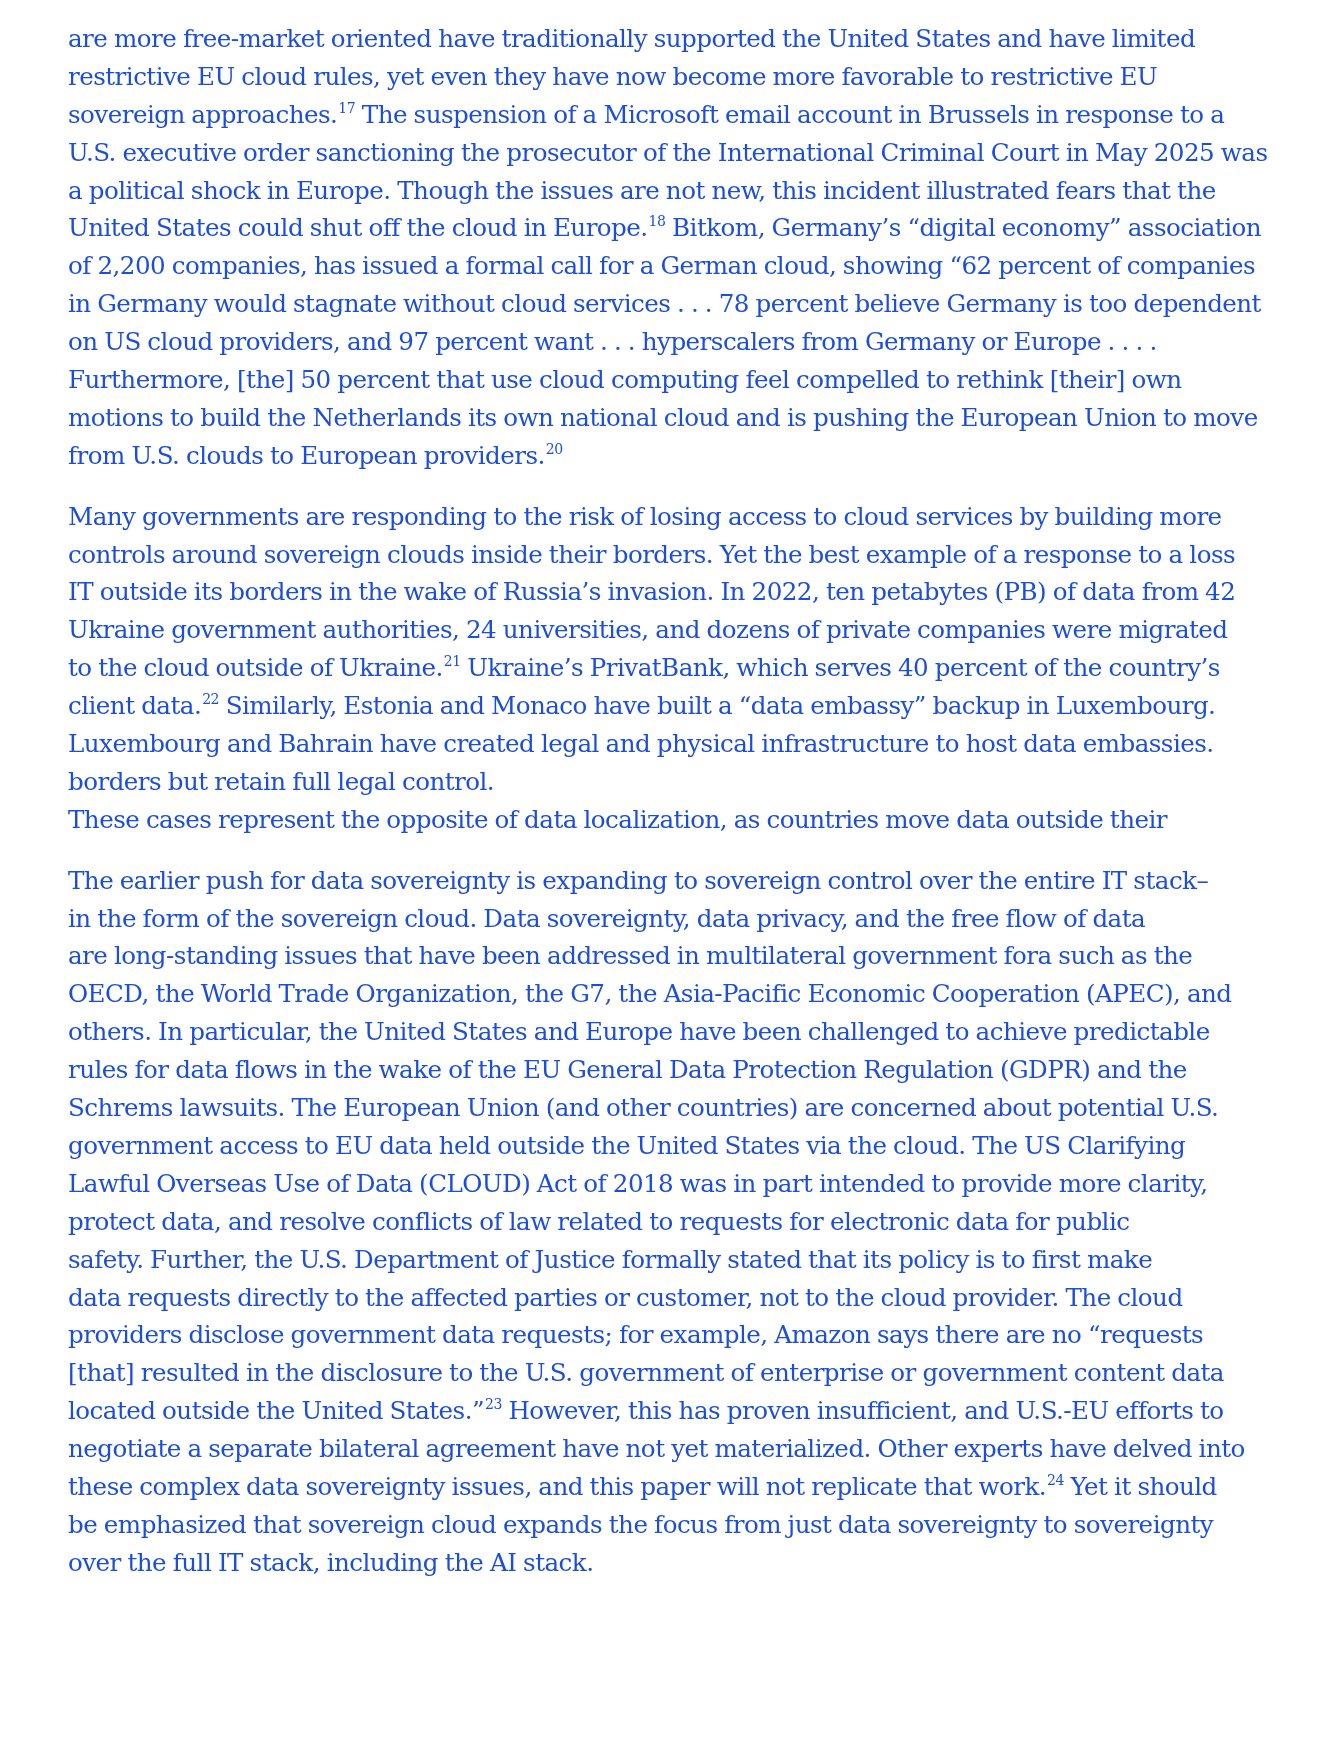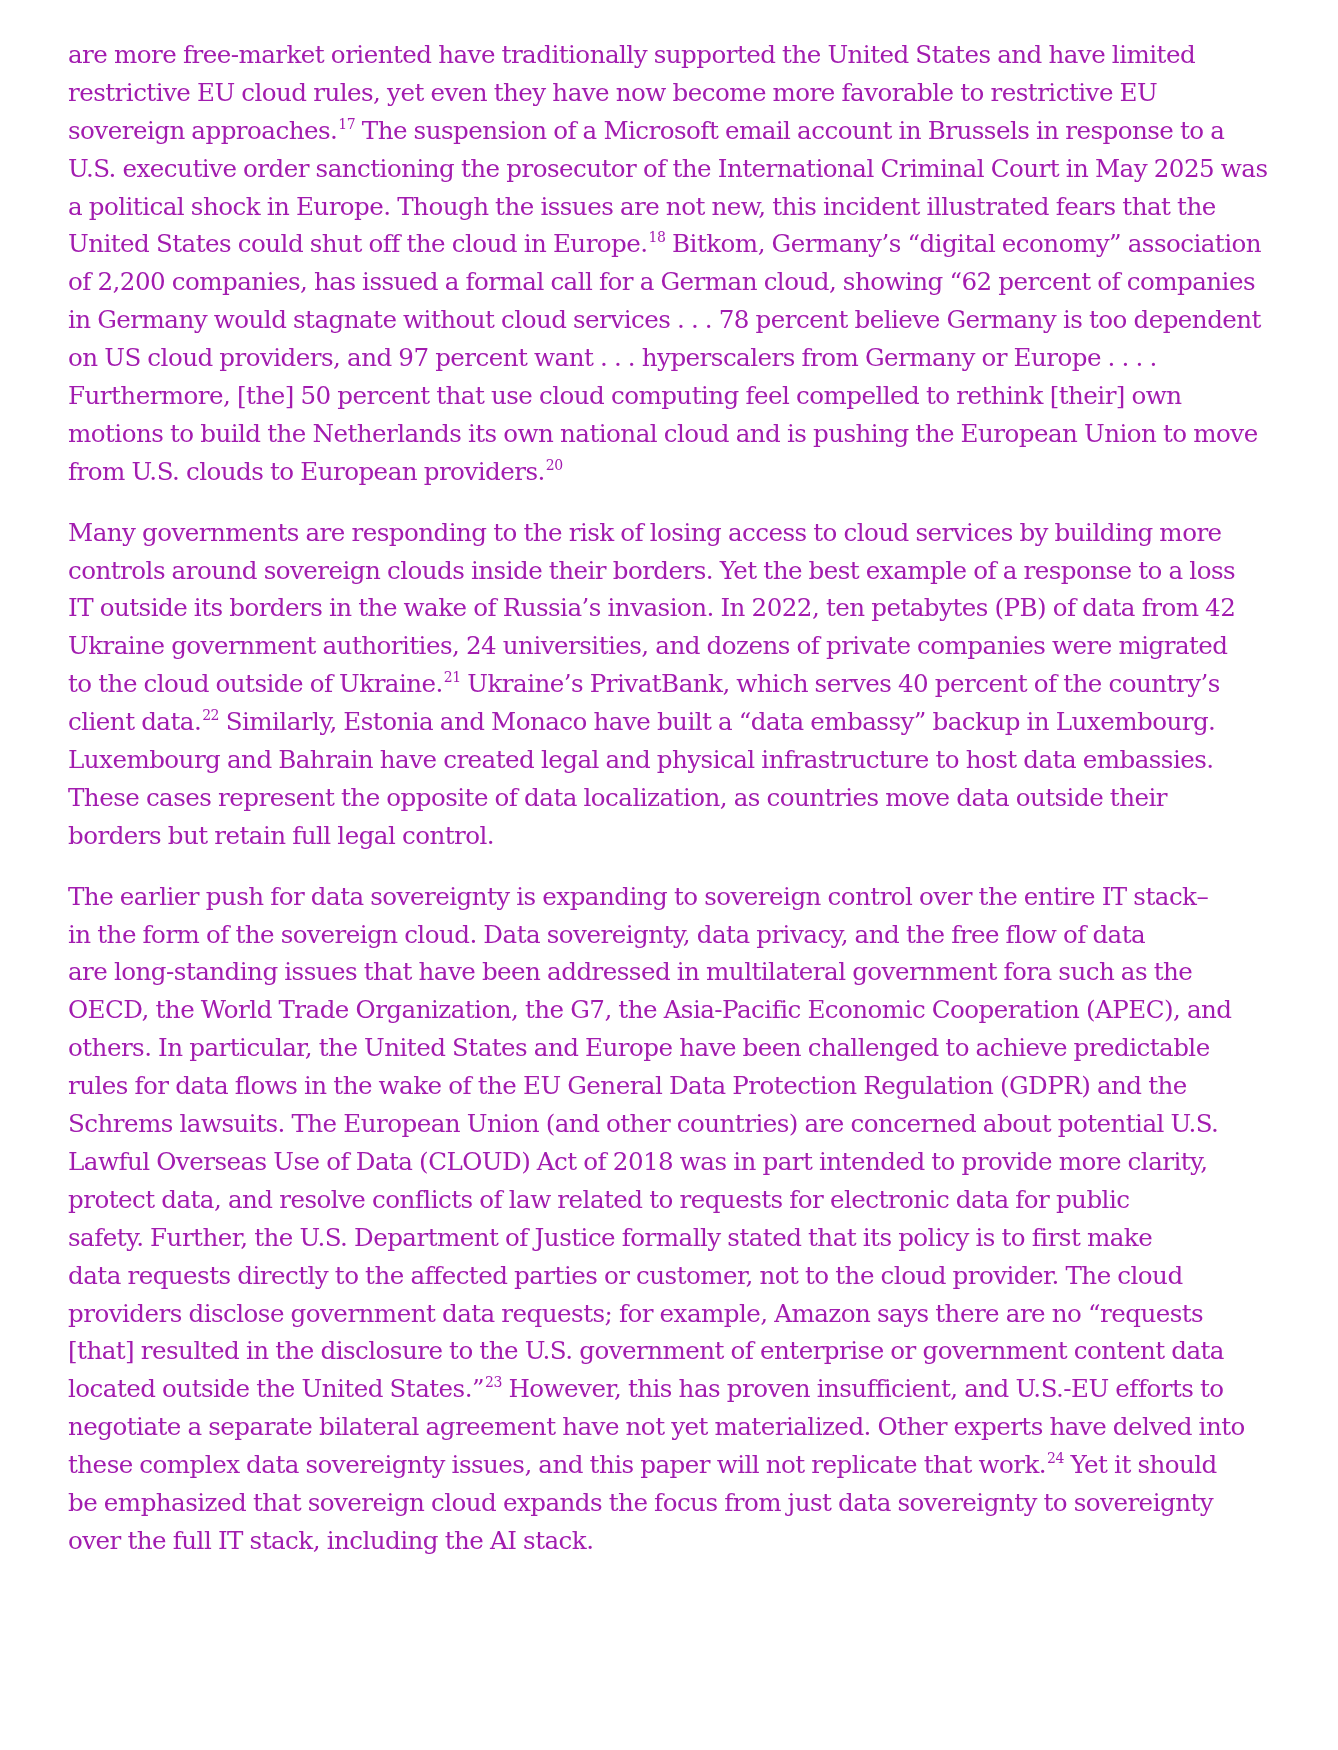--- a/index.html
+++ b/index.html
@@ -9,23 +9,23 @@
     }
     body {
       width: 1338px;
       height: 1750px;
       overflow: hidden;
       position: relative;
     }
     .page {
       position: absolute;
       left: 68px;
-      top: 36px;
+      top: 20px;
       width: 1250px;
-      color: #a21caf;
+      color: #1d4ed8;
       font-family: "DejaVu Serif", "Liberation Serif", serif;
       font-size: 24.6px;
       letter-spacing: -0.55px;
       word-spacing: -0.6px;
     }
     .para {
       margin: 0;
       padding: 0;
     }
     .line {
@@ -68,33 +68,34 @@
   <div class="gap"></div>
 
   <div class="para">
       <span class="line"><span>Many governments are responding to the risk of losing access to cloud services by building more</span></span>
       <span class="line"><span>controls around sovereign clouds inside their borders. Yet the best example of a response to a loss</span></span>
       <span class="line"><span>IT outside its borders in the wake of Russia’s invasion. In 2022, ten petabytes (PB) of data from 42</span></span>
       <span class="line"><span>Ukraine government authorities, 24 universities, and dozens of private companies were migrated</span></span>
       <span class="line"><span>to the cloud outside of Ukraine.</span><sup>21</sup><span> Ukraine’s PrivatBank, which serves 40 percent of the country’s</span></span>
       <span class="line"><span>client data.</span><sup>22</sup><span> Similarly, Estonia and Monaco have built a “data embassy” backup in Luxembourg.</span></span>
       <span class="line"><span>Luxembourg and Bahrain have created legal and physical infrastructure to host data embassies.</span></span>
+      <span class="line"><span>borders but retain full legal control.</span></span>
       <span class="line"><span>These cases represent the opposite of data localization, as countries move data outside their</span></span>
-      <span class="line"><span>borders but retain full legal control.</span></span>
     </div>
   <div class="gap"></div>
 
   <div class="para">
       <span class="line"><span>The earlier push for data sovereignty is expanding to sovereign control over the entire IT stack–</span></span>
       <span class="line"><span>in the form of the sovereign cloud. Data sovereignty, data privacy, and the free flow of data</span></span>
       <span class="line"><span>are long-standing issues that have been addressed in multilateral government fora such as the</span></span>
       <span class="line"><span>OECD, the World Trade Organization, the G7, the Asia-Pacific Economic Cooperation (APEC), and</span></span>
       <span class="line"><span>others. In particular, the United States and Europe have been challenged to achieve predictable</span></span>
       <span class="line"><span>rules for data flows in the wake of the EU General Data Protection Regulation (GDPR) and the</span></span>
       <span class="line"><span>Schrems lawsuits. The European Union (and other countries) are concerned about potential U.S.</span></span>
+      <span class="line"><span>government access to EU data held outside the United States via the cloud. The US Clarifying</span></span>
       <span class="line"><span>Lawful Overseas Use of Data (CLOUD) Act of 2018 was in part intended to provide more clarity,</span></span>
       <span class="line"><span>protect data, and resolve conflicts of law related to requests for electronic data for public</span></span>
       <span class="line"><span>safety. Further, the U.S. Department of Justice formally stated that its policy is to first make</span></span>
       <span class="line"><span>data requests directly to the affected parties or customer, not to the cloud provider. The cloud</span></span>
       <span class="line"><span>providers disclose government data requests; for example, Amazon says there are no “requests</span></span>
       <span class="line"><span>[that] resulted in the disclosure to the U.S. government of enterprise or government content data</span></span>
       <span class="line"><span>located outside the United States.”</span><sup>23</sup><span> However, this has proven insufficient, and U.S.-EU efforts to</span></span>
       <span class="line"><span>negotiate a separate bilateral agreement have not yet materialized. Other experts have delved into</span></span>
       <span class="line"><span>these complex data sovereignty issues, and this paper will not replicate that work.</span><sup>24</sup><span> Yet it should</span></span>
       <span class="line"><span>be emphasized that sovereign cloud expands the focus from just data sovereignty to sovereignty</span></span>

